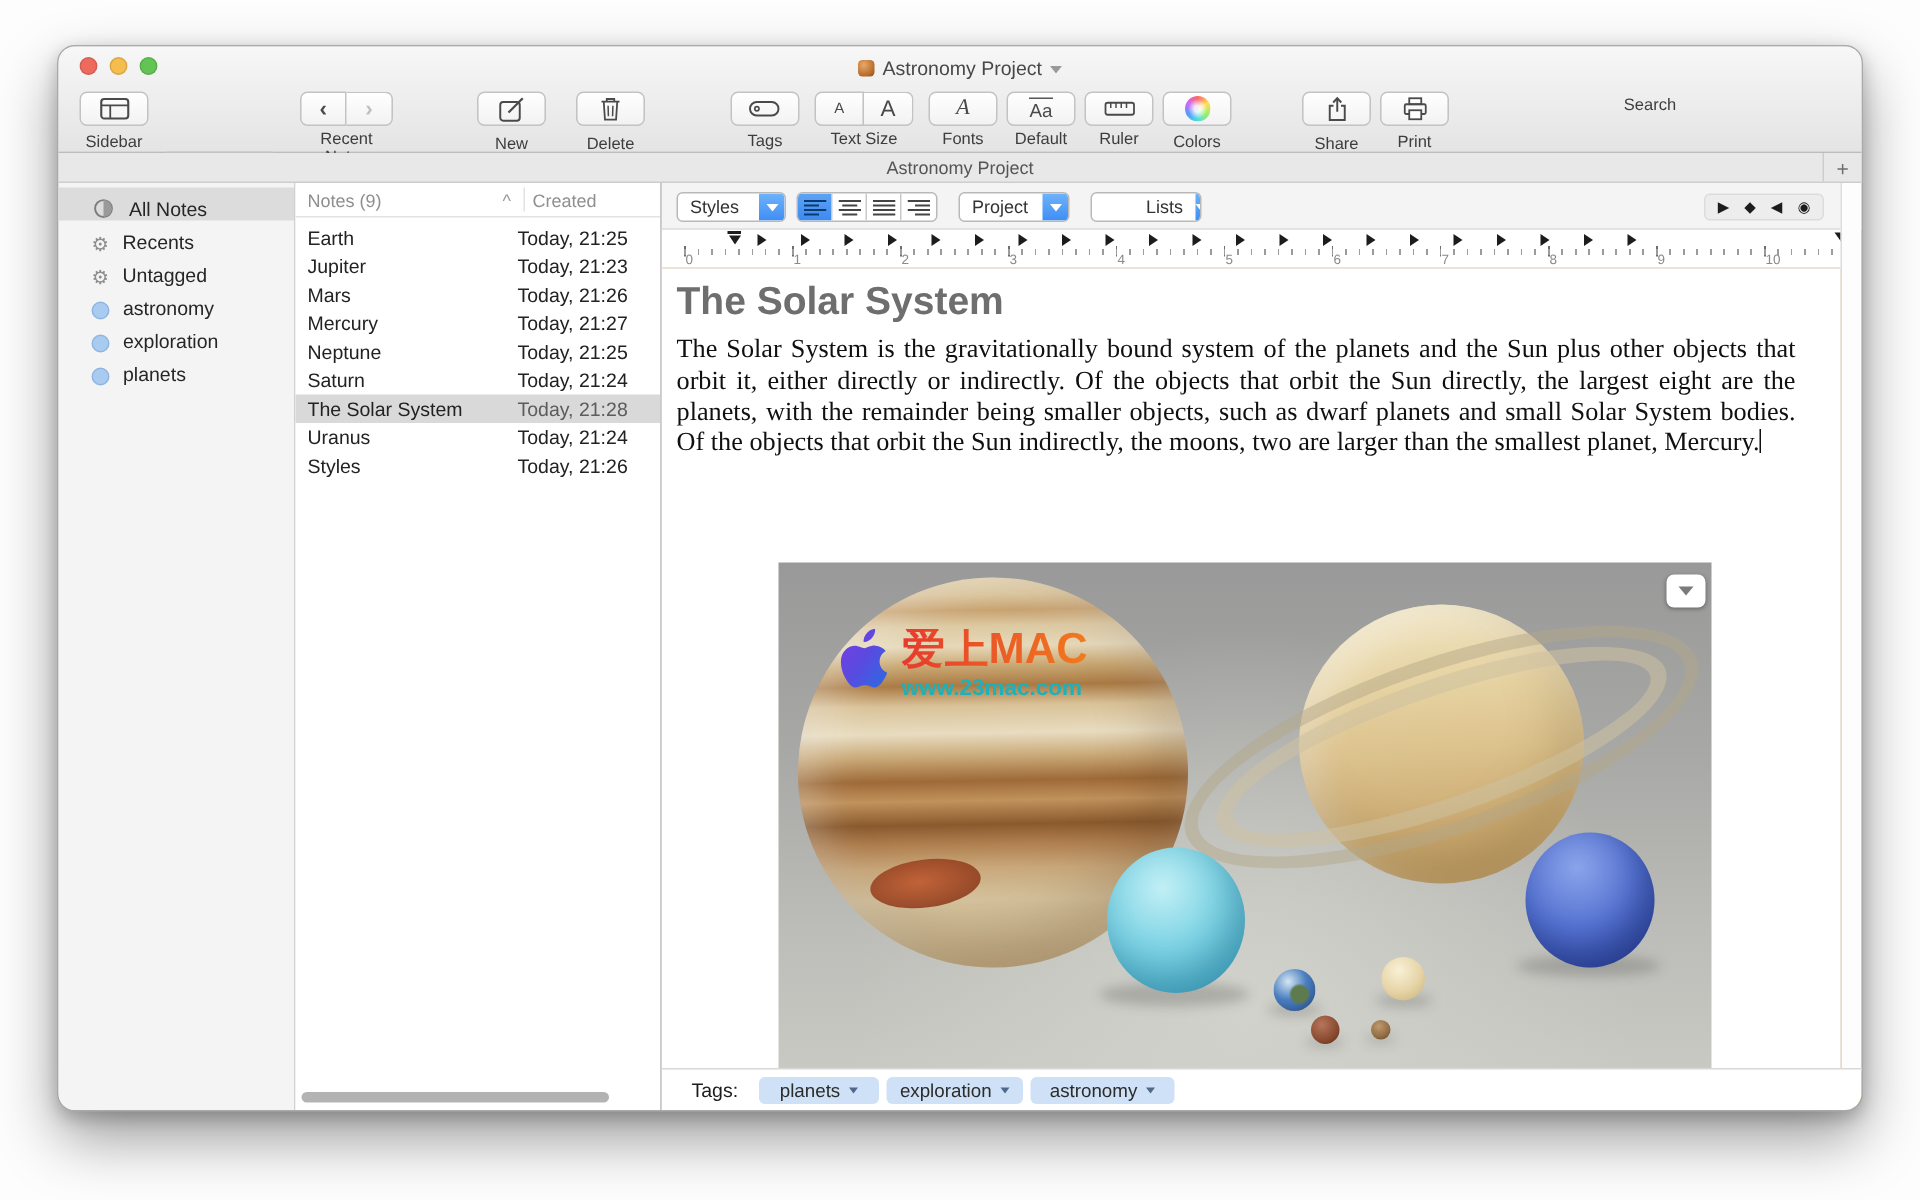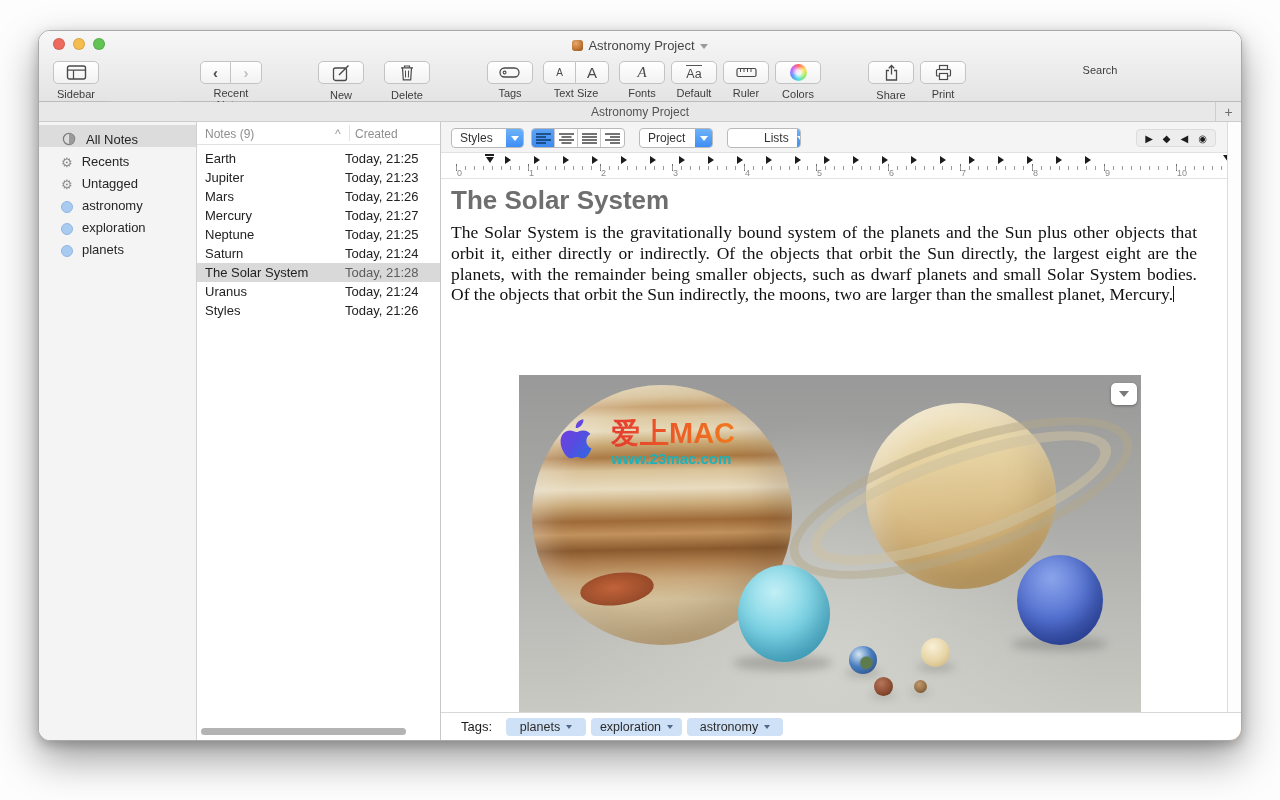--- a/index.html
+++ b/index.html
@@ -152,21 +152,21 @@
     box-shadow:inset -8px -12px 22px rgba(10,25,80,.35); }
   .earth { left:330px; top:271px; width:28px; height:28px;
     background:radial-gradient(circle at 62% 60%, #5d7b4c 0 22%, rgba(93,123,76,0) 30%),
                radial-gradient(circle at 35% 30%, #d4e6f2 0%, #4a7ec0 45%, #2b4e85 90%); }
   .venus { left:402px; top:263px; width:29px; height:29px;
     background:radial-gradient(circle at 40% 30%, #f8f0d6 0%, #e6d4a6 55%, #c9b17c 95%); }
   .mars { left:355px; top:302px; width:19px; height:19px;
     background:radial-gradient(circle at 38% 32%, #b5765a 0%, #8a4a30 60%, #5e2e1b 95%); }
   .mercury { left:395px; top:305px; width:13px; height:13px;
     background:radial-gradient(circle at 40% 32%, #c09a6e 0%, #926c42 60%, #5e452a 95%); }
-  .wm { position:absolute; left:40px; top:44px; display:flex; align-items:flex-start; gap:18px; }
+  .wm { position:absolute; left:40px; top:44px; display:flex; align-items:flex-start; gap:8px; }
   .wm-text .wm-t1 { font-size:29px; font-weight:bold; line-height:1;
     background:linear-gradient(90deg,#e63a2e,#f07a1e); -webkit-background-clip:text; background-clip:text; color:transparent; }
   .wm-text .wm-t2 { font-size:15px; font-weight:bold; color:#1fb0b8; margin-top:2px; }
   .imgbtn { position:absolute; left:592px; top:8px; width:26px; height:22px; background:#fff; border-radius:5px;
     box-shadow:0 1px 3px rgba(0,0,0,.35); display:flex; align-items:center; justify-content:center; }
   .ichev { width:0; height:0; border-left:5px solid transparent; border-right:5px solid transparent; border-top:6px solid #7a7a7a; }
 
   .tagsbar { position:absolute; left:0; bottom:0; width:100%; height:28px; background:#fff; border-top:1px solid #d8d8d8; }
   .tagslabel { position:absolute; left:20px; top:6px; font-size:13px; color:#1c1c1c; }
   .pill { position:absolute; top:5px; height:18px; border-radius:4px; background:#cfe1f6; display:flex; align-items:center; gap:6px;

